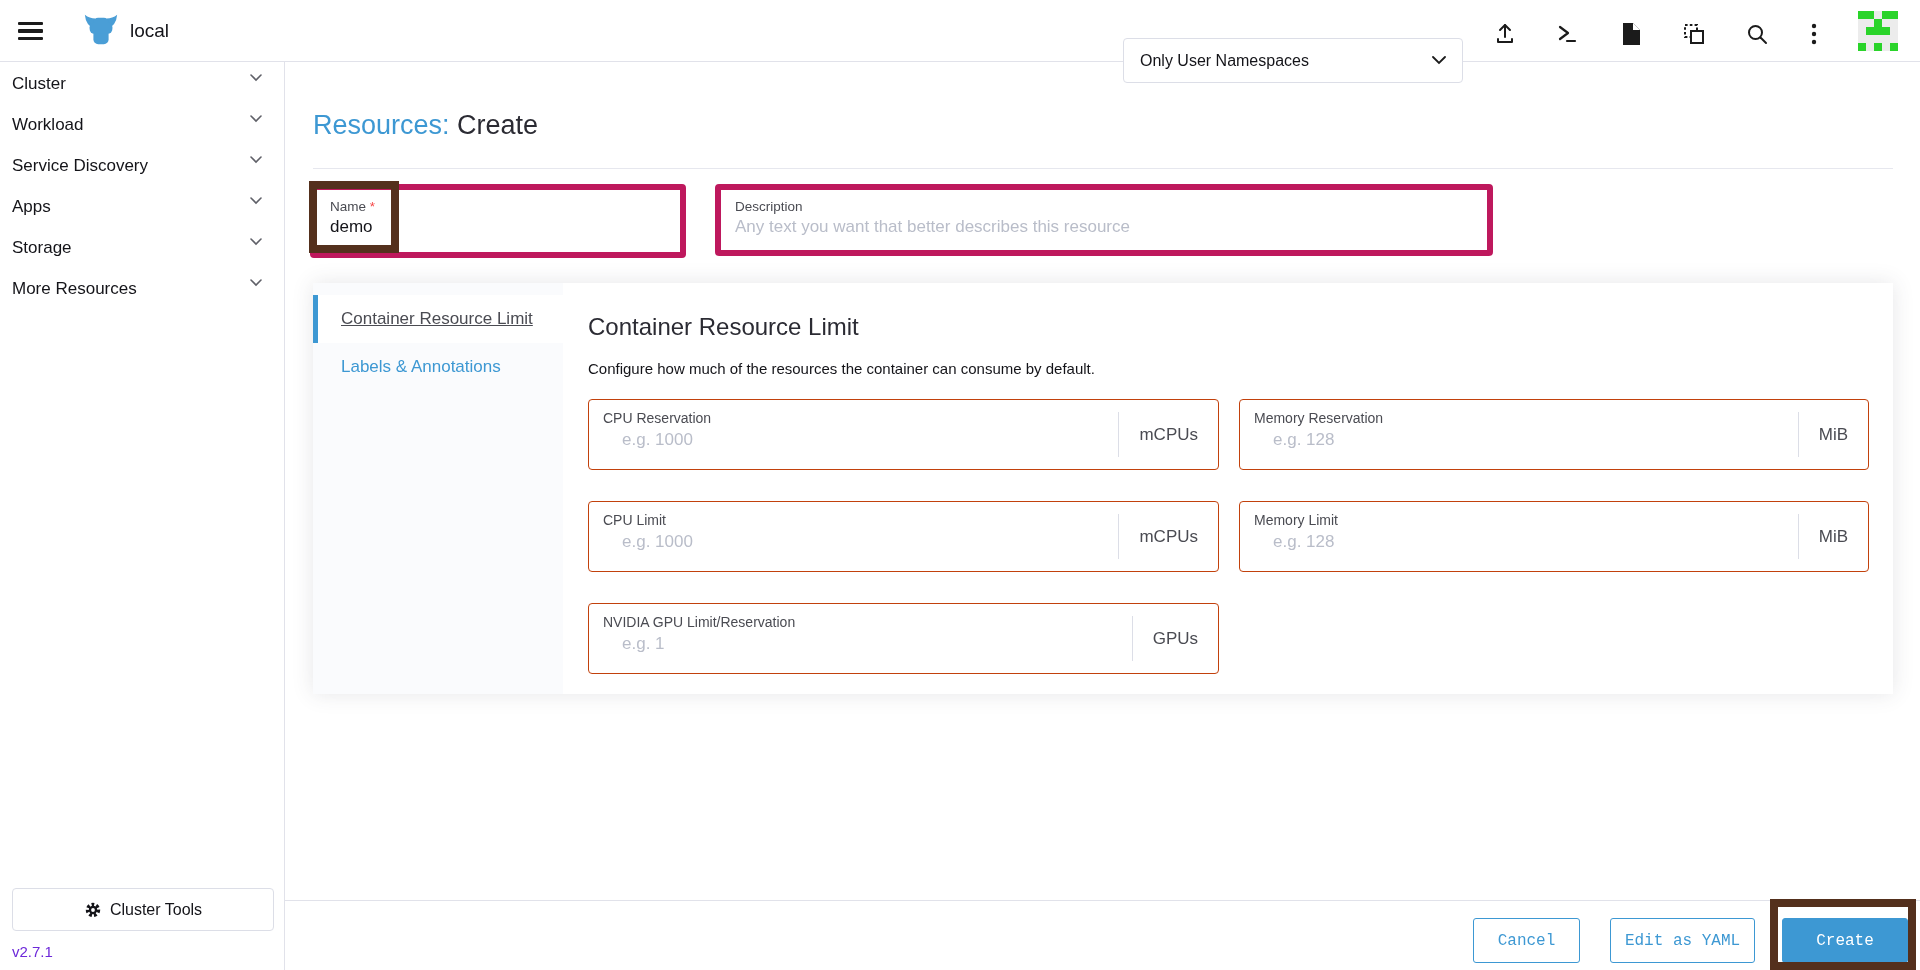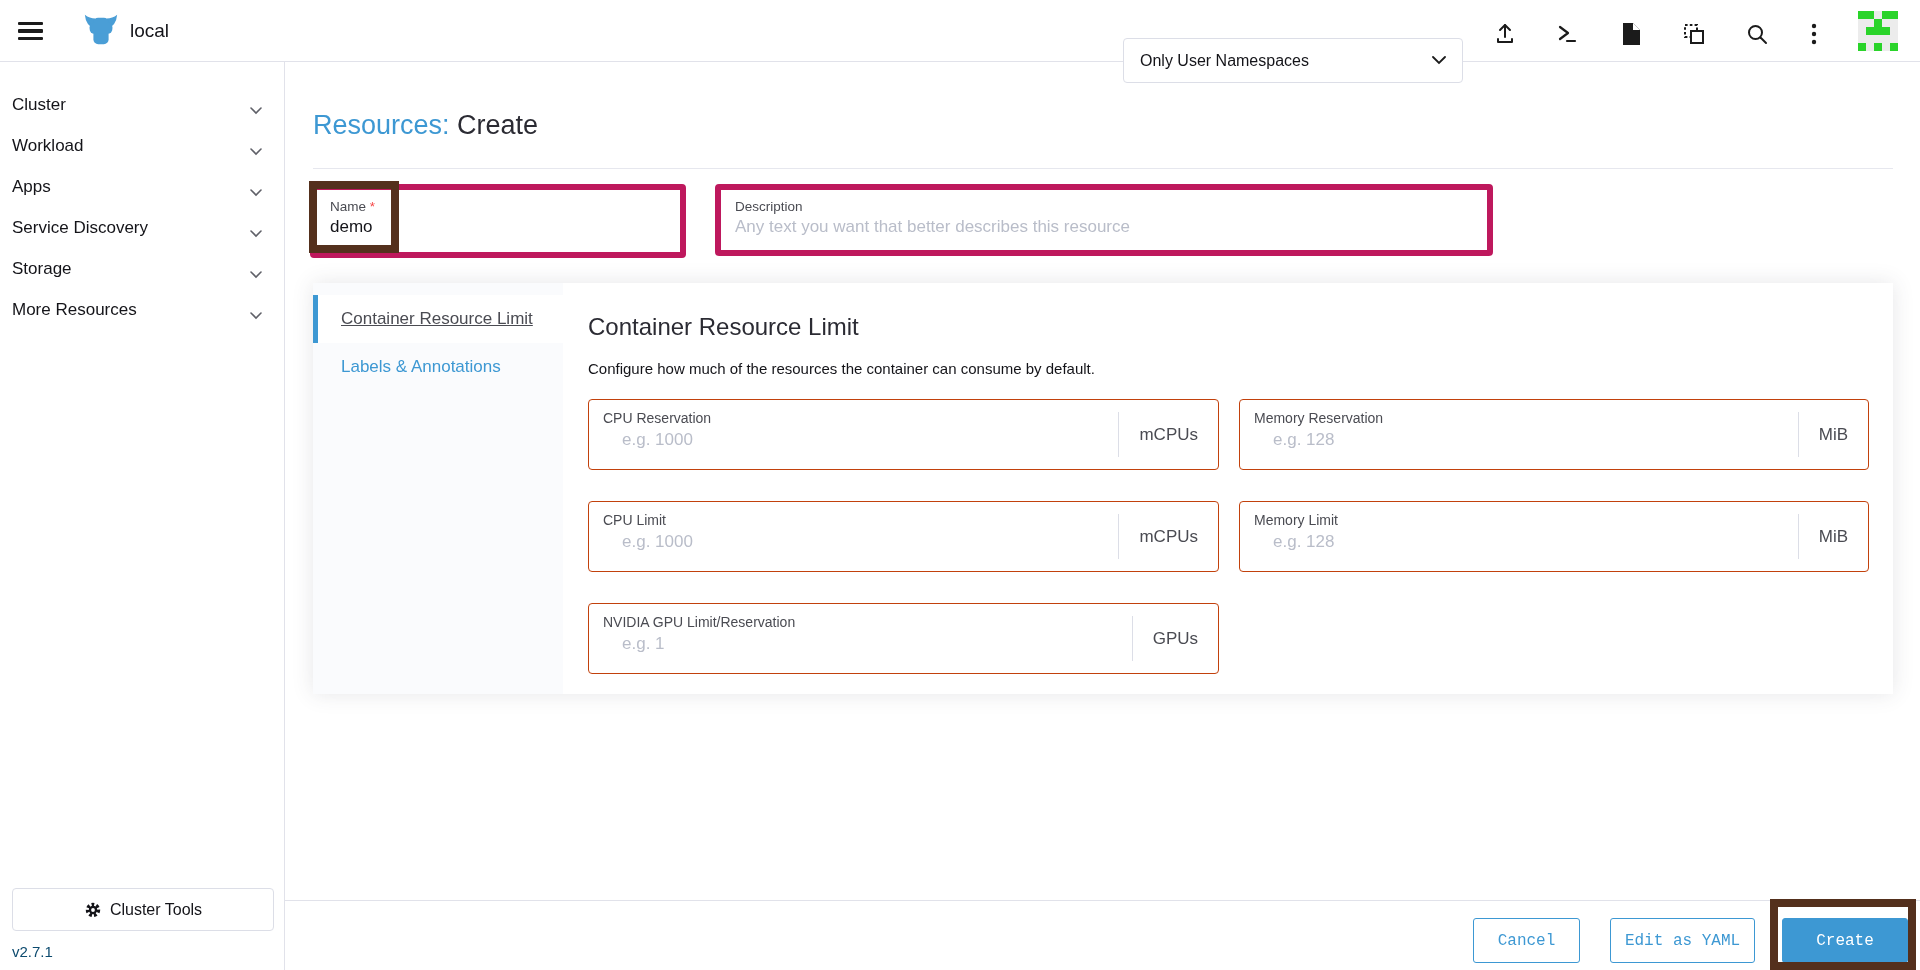--- a/index.html
+++ b/index.html
@@ -20,28 +20,28 @@
   .ns-dropdown .ns-label { flex:1; font-size:16px; color:#141419; }
   .hdr-icon { position:absolute; top:16px; width:36px; height:36px; display:flex;
     align-items:center; justify-content:center; cursor:pointer; }
   .avatar { position:absolute; left:1858px; top:11px; width:40px; height:40px;
     display:grid; grid-template-columns:repeat(5,1fr); grid-template-rows:repeat(5,1fr);
     cursor:pointer; }
 
   
   .sidebar { position:absolute; top:62px; left:0; width:285px; height:908px;
     background:#fff; border-right:1px solid #e1e2ea; }
-  .nav-item { height:41px; display:flex; align-items:flex-end; padding:0 22px 0 12px;
+  .nav-item { height:41px; display:flex; align-items:flex-start; padding:0 22px 0 12px;
     font-size:17px; color:#141419; cursor:pointer; }
   .nav-item .nav-label { flex:1; }
   .sidebar-nav { padding-top:12px; }
   .cluster-tools-btn { position:absolute; left:12px; top:826px; width:262px; height:43px;
     border:1px solid #dcdee7; border-radius:4px; background:#fff; display:flex;
     align-items:center; justify-content:center; gap:8px; font-size:16px; color:#141419; cursor:pointer; }
-  .version { position:absolute; left:12px; top:881px; font-size:15px; color:#0c4a6e; }
+  .version { position:absolute; left:12px; top:881px; font-size:15px; color:#6d28d9; }
 
   
   .main { position:absolute; top:62px; left:285px; width:1635px; height:908px; background:#fff; }
   .page-title { position:absolute; left:28px; top:48px; font-size:27px; }
   .page-title .t-resource { color:#3d98d3; cursor:pointer; }
   .page-title .t-action { color:#2b2b33; }
   .title-divider { position:absolute; left:28px; top:106px; width:1580px; height:1px; background:#e6e7ee; }
 
   .field-box { position:absolute; border:6px solid #be185d; border-radius:4px; background:#fff;
     padding:9px 14px 6px 14px; }
@@ -200,29 +200,29 @@
     </div>
     <div class="nav-item">
       <span class="nav-label">Workload</span>
       <span>
           <svg width="12" height="8" viewBox="0 0 12 8" fill="none" stroke="#5f6068" stroke-width="1.6" stroke-linecap="round">
             <polyline points="1,1 6,6 11,1"></polyline>
           </svg>
         </span>
     </div>
     <div class="nav-item">
+      <span class="nav-label">Service Discovery</span>
+      <span>
+          <svg width="12" height="8" viewBox="0 0 12 8" fill="none" stroke="#5f6068" stroke-width="1.6" stroke-linecap="round">
+            <polyline points="1,1 6,6 11,1"></polyline>
+          </svg>
+        </span>
+    </div>
+    <div class="nav-item">
       <span class="nav-label">Apps</span>
-      <span>
-          <svg width="12" height="8" viewBox="0 0 12 8" fill="none" stroke="#5f6068" stroke-width="1.6" stroke-linecap="round">
-            <polyline points="1,1 6,6 11,1"></polyline>
-          </svg>
-        </span>
-    </div>
-    <div class="nav-item">
-      <span class="nav-label">Service Discovery</span>
       <span>
           <svg width="12" height="8" viewBox="0 0 12 8" fill="none" stroke="#5f6068" stroke-width="1.6" stroke-linecap="round">
             <polyline points="1,1 6,6 11,1"></polyline>
           </svg>
         </span>
     </div>
     <div class="nav-item">
       <span class="nav-label">Storage</span>
       <span>
           <svg width="12" height="8" viewBox="0 0 12 8" fill="none" stroke="#5f6068" stroke-width="1.6" stroke-linecap="round">

